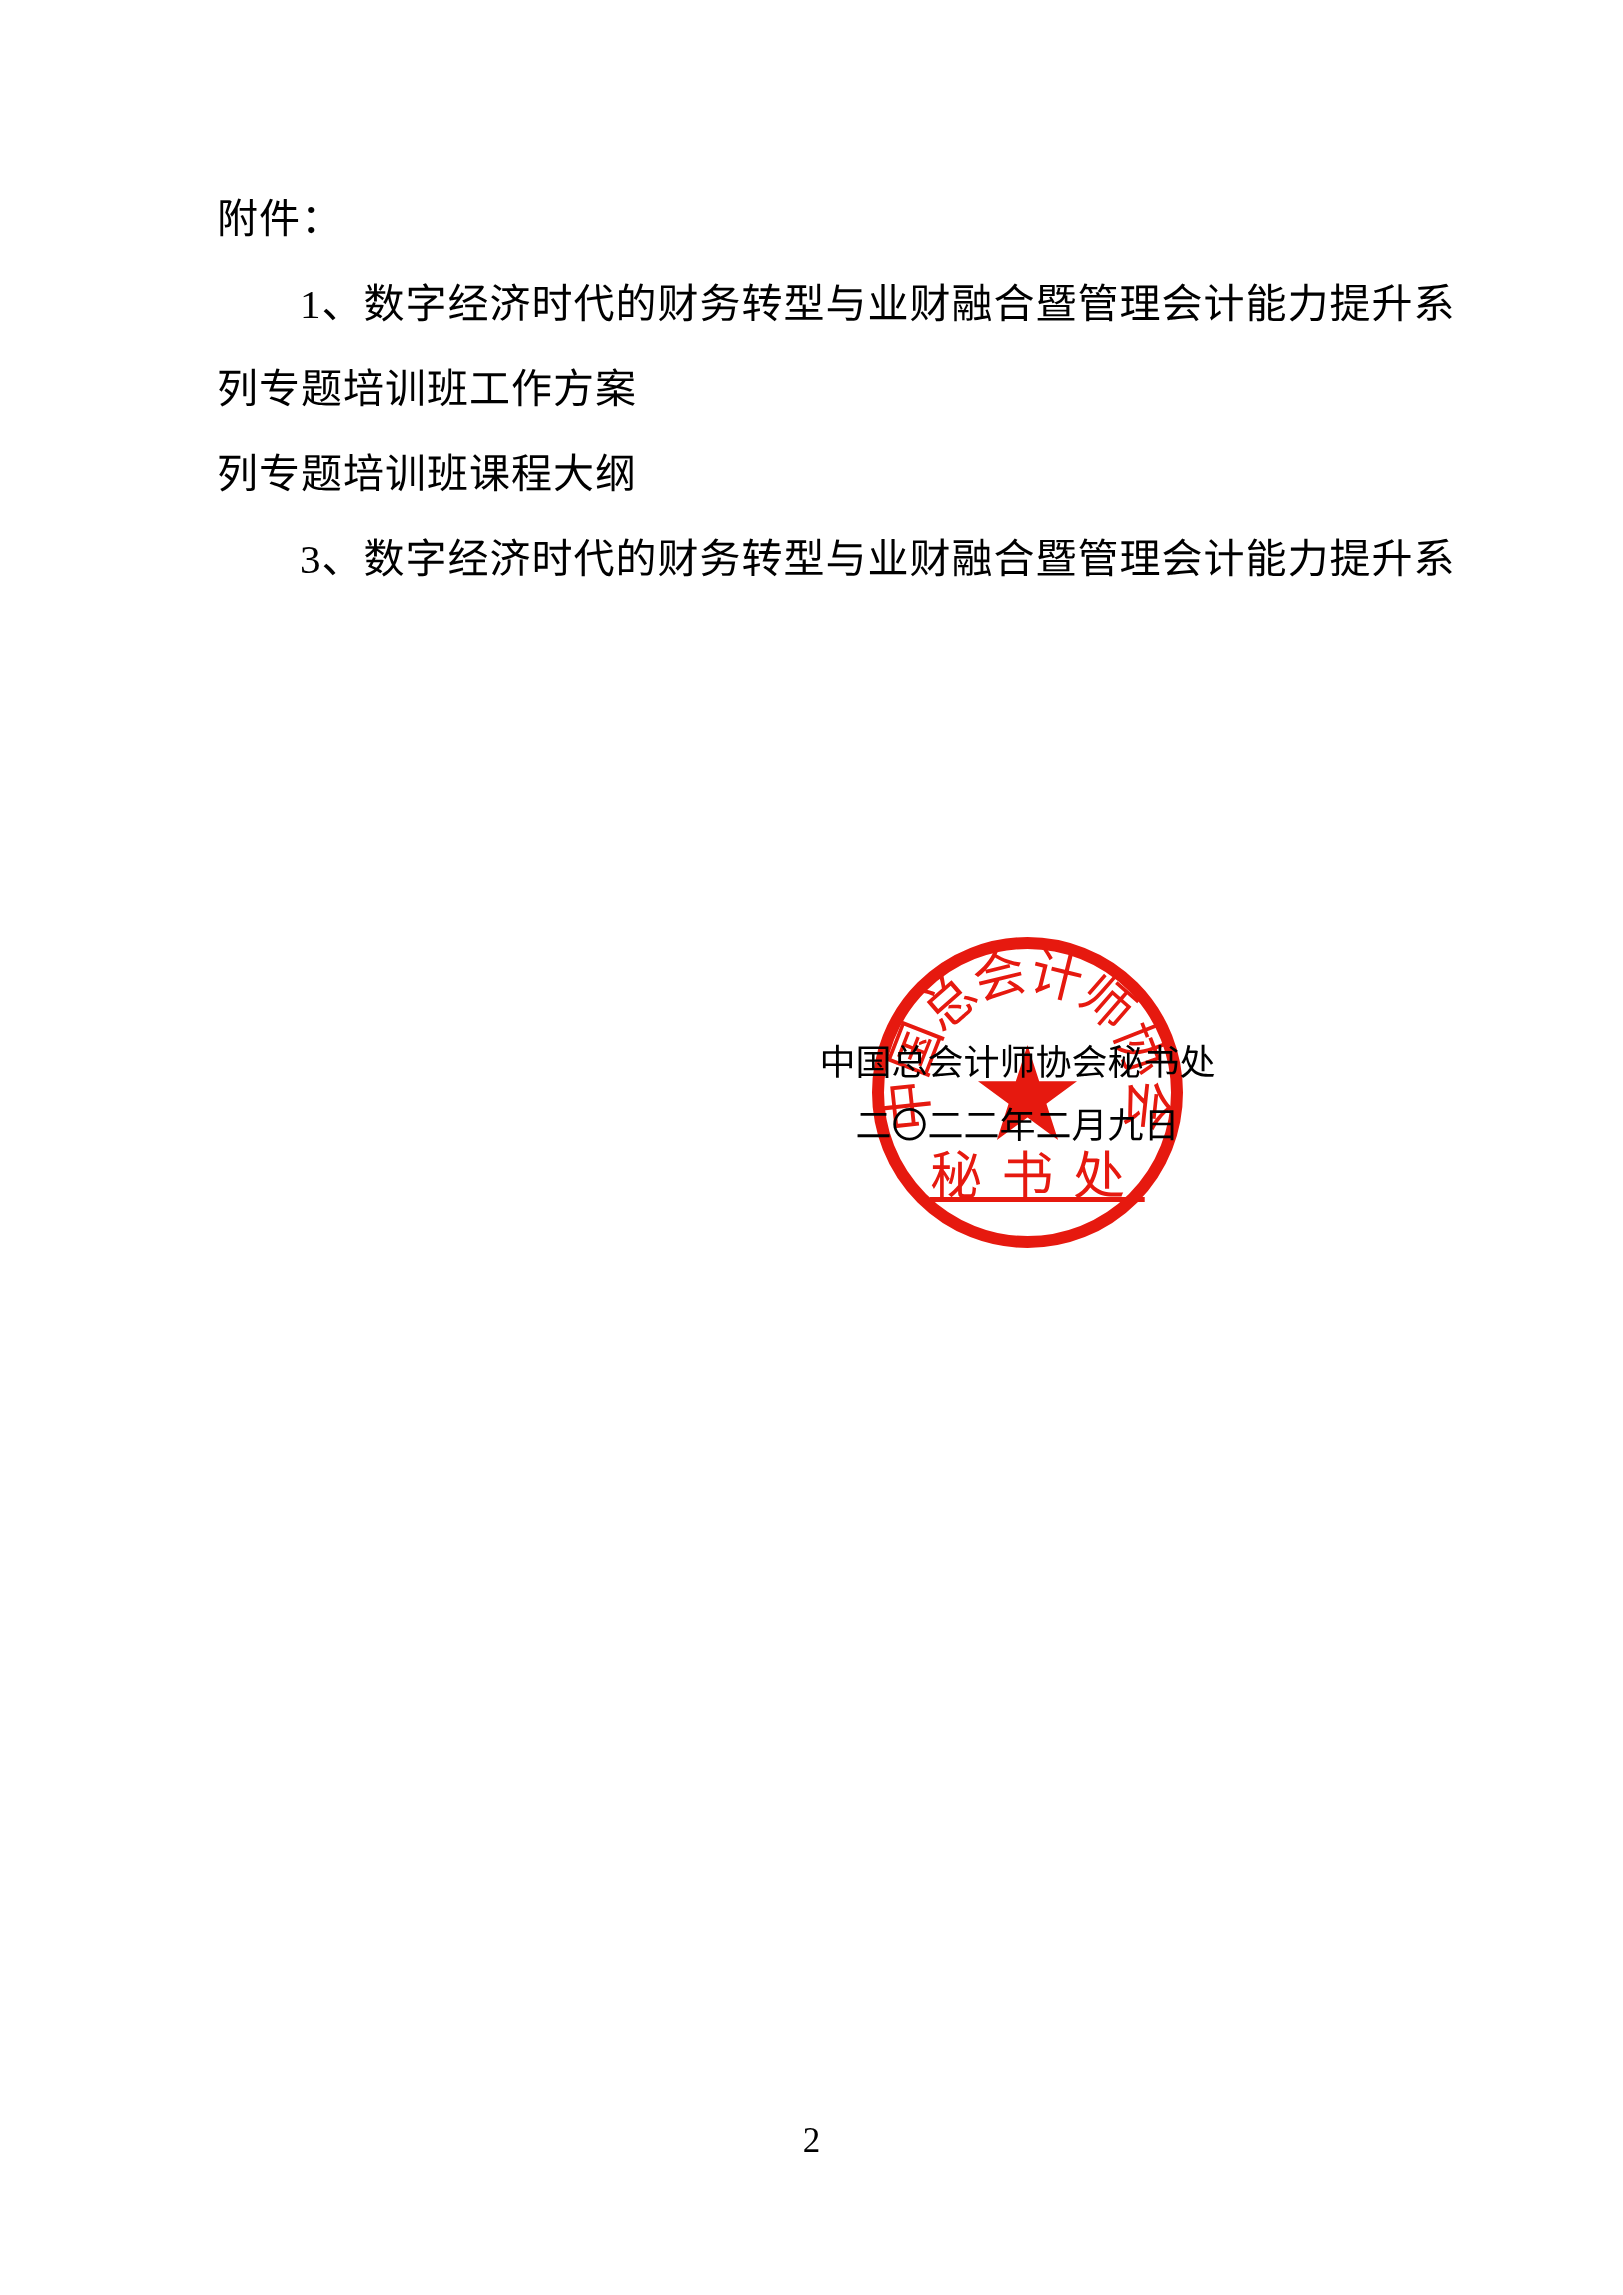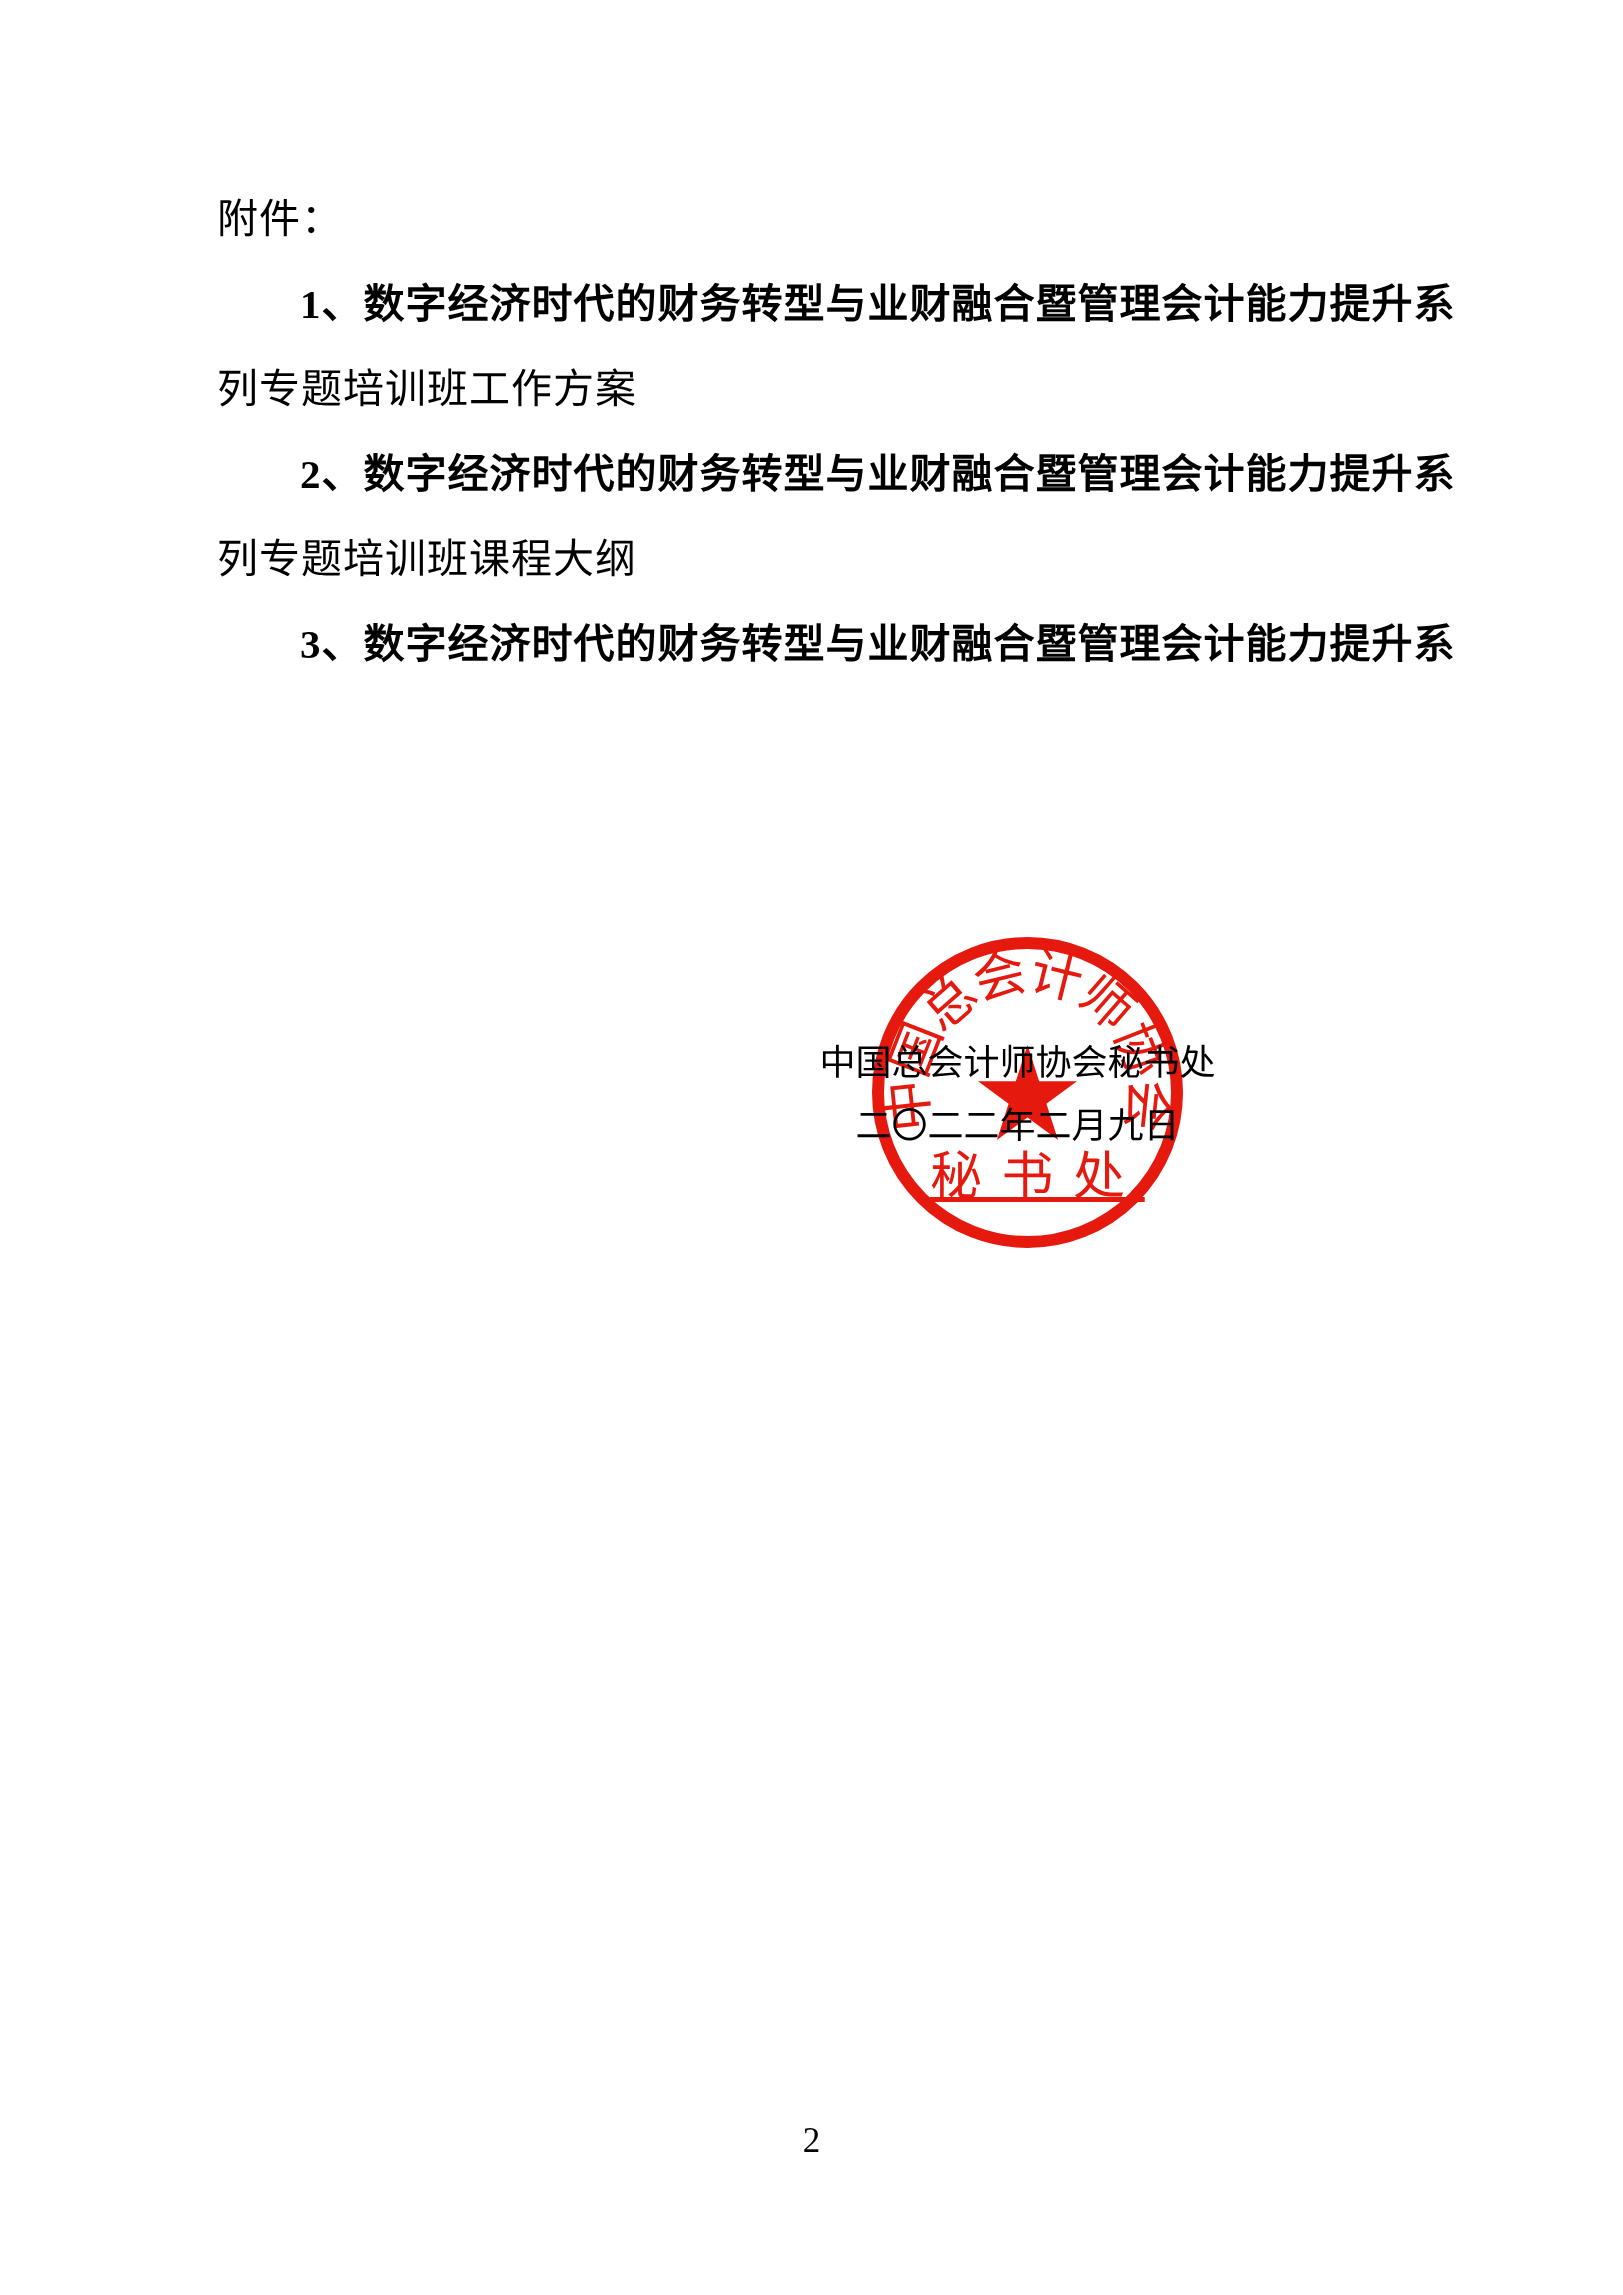--- a/index.html
+++ b/index.html
@@ -16,21 +16,21 @@
     color:var(--ink);
   }
   
   .textblock{
     position:absolute;
     left:217px;top:177px;width:1257px;
     font-size:41px;line-height:85px;letter-spacing:1px;
     z-index:2;
   }
   .line{white-space:nowrap;height:85px;}
-  .line.indent{padding-left:83px;font-weight:bold;}
+  .line.indent{padding-left:83px;}
   
   .sig{
     position:absolute;
     left:690px;top:1032px;width:655px;
     text-align:center;
     font-size:36px;line-height:63px;
     white-space:nowrap;
     z-index:3;
   }
   
@@ -72,21 +72,20 @@
     z-index:2;
   }
 </style>
 </head>
 <body>
 
 <div class="textblock" id="bodyLines">
   <div class="line">附件：</div>
 <div class="line indent">1、数字经济时代的财务转型与业财融合暨管理会计能力提升系</div>
     <div class="line">列专题培训班工作方案</div>
-    <div class="line indent">2、数字经济时代的财务转型与业财融合暨管理会计能力提升系</div>
     <div class="line">列专题培训班课程大纲</div>
     <div class="line indent">3、数字经济时代的财务转型与业财融合暨管理会计能力提升系</div>
   </div>
 
 <div class="sig">
   <div>中国总会计师协会秘书处</div>
   <div>二〇二二年二月九日</div>
 </div>
 
 <div class="seal" id="seal" style="--seal-red: #e6190f;">

